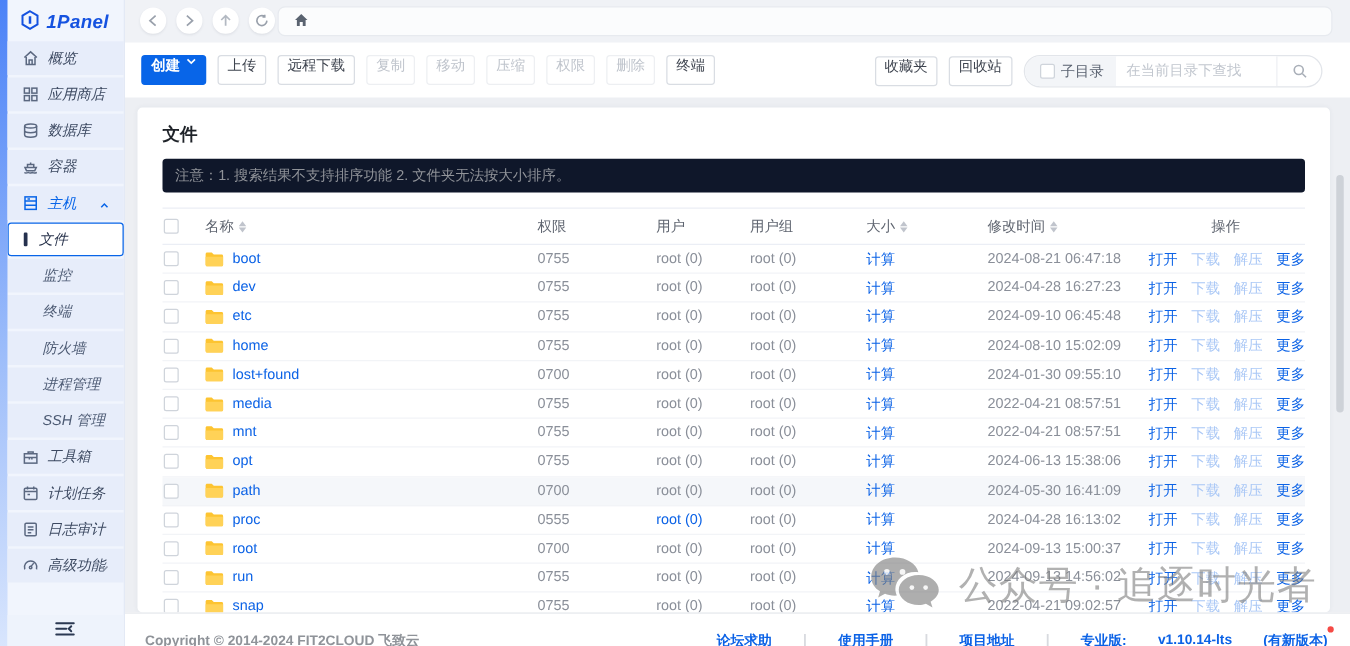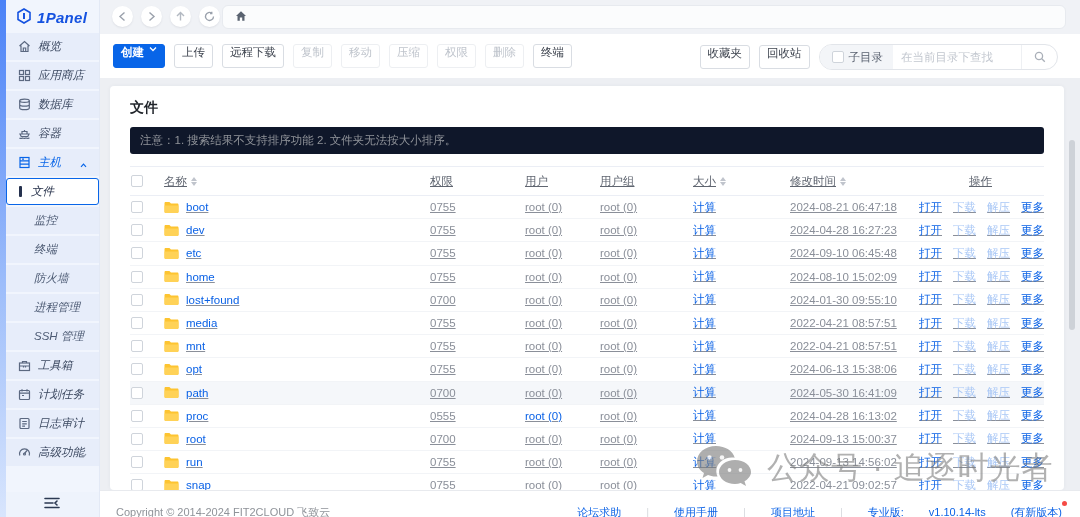--- a/index.html
+++ b/index.html
@@ -59,42 +59,42 @@
     align-items:center; justify-content:center; cursor:pointer; }
   .cbx { width:12px; height:12px; border:1px solid #cfd4db; border-radius:2px; background:#fff; cursor:pointer; }
   
   .card { position:absolute; left:110px; top:86px; width:954px; height:404px;
     background:#fff; border-radius:4px; box-shadow:0 0 4px rgba(40,50,70,.05); padding:13px 20px 0 20px; overflow:hidden; }
   .card-title { font-size:14px; font-weight:bold; color:#1f2329; }
   .notice { margin-top:10px; background:#0f172a; color:#909399; font-size:11.5px;
     padding:6px 10px; border-radius:3px; }
   .tbl { margin-top:12px; }
   .trow { display:grid; grid-template-columns:20px 280px 95px 75px 93px 97px 127px 1fr;
-    align-items:center;text-decoration:underline; }
+    align-items:center; }
   .thead { height:30px; border-top:1px solid #ebeef5; border-bottom:1px solid #ebeef5;
     color:#5f6570; font-size:11.5px; }
   .th { display:flex; align-items:center; gap:4px; }
   .th.center { justify-content:center; }
   .sort { display:flex; flex-direction:column; gap:1px; }
   .sort i { display:block; width:0; height:0; border-left:3.5px solid transparent; border-right:3.5px solid transparent; }
   .sort .up { border-bottom:4px solid #c0c4cc; }
   .sort .dn { border-top:4px solid #c0c4cc; }
   .tbody .trow { height:23.2px; border-bottom:1px solid #f2f4f7; font-size:11.5px; color:#8a8f99; }
   .tbody .trow.hovered { background:#f5f7fa; }
   .name-cell { display:flex; align-items:center; gap:7px; padding-left:14px; }
   .file-link { color:#0b62e6; cursor:pointer; }
   .user-link { color:#0b62e6 !important; cursor:pointer; }
   .size-link { color:#0b62e6; cursor:pointer; }
   .actions { display:flex; gap:11px; padding-left:2px; }
   .act { color:#0b62e6; cursor:pointer; white-space:nowrap; }
   .act.off { color:#aac8f6; cursor:default; }
   
   .footer { position:absolute; left:100px; right:0; top:490px; height:27px; background:#fff;
     border-top:1px solid #e8eaee; display:flex; align-items:center; justify-content:space-between;
-    padding:16px 18px 0 16px; z-index:6; }
+    padding:16px 18px 0 16px; z-index:6;font-weight:bold; }
   .copyright { color:#8f9399; font-size:11px; }
   .flinks { display:flex; align-items:center; gap:25px; font-size:11px; }
   .flink { color:#0b62e6; cursor:pointer; }
   .fsep { color:#d8dadf; }
   .ver-wrap { position:relative; color:#0b62e6; }
   .red-dot { position:absolute; right:-5px; top:-4px; width:5px; height:5px; border-radius:50%; background:#f54a45; }
   
   .watermark { position:absolute; left:695px; top:444px; display:flex; align-items:center; gap:14px;
     z-index:40; pointer-events:none; }
   .wm-text { font-size:31px; color:rgba(125,125,125,.60); white-space:nowrap; letter-spacing:1px; }

